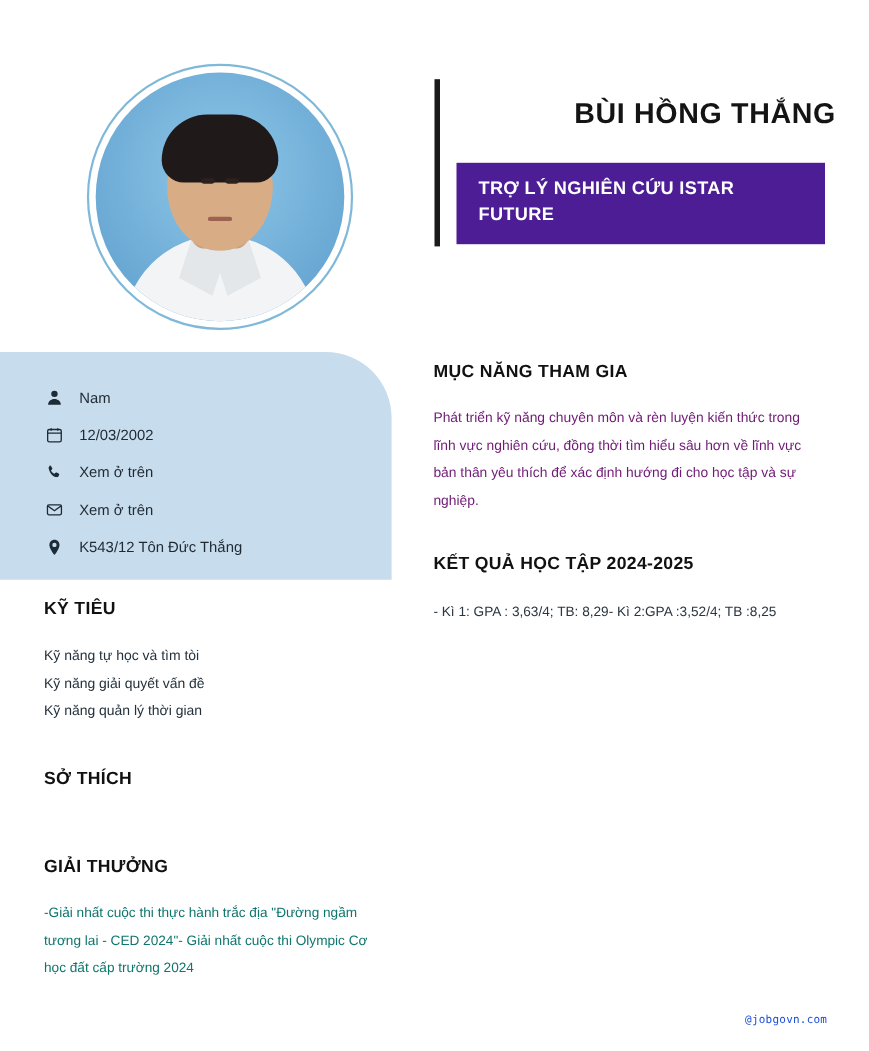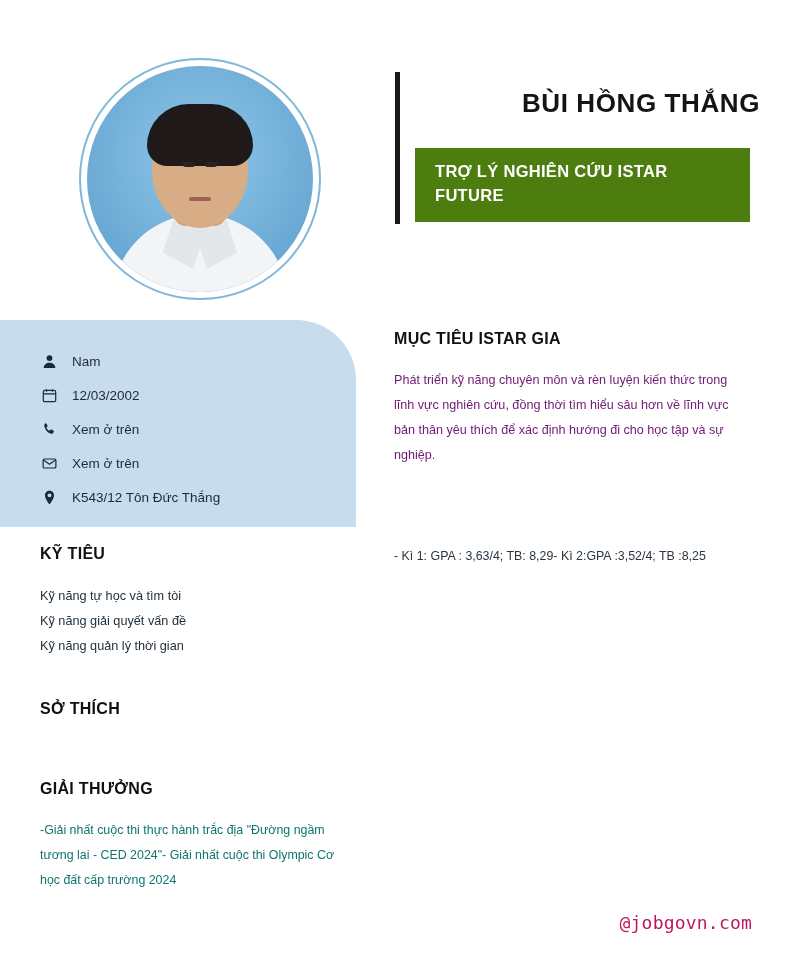--- a/index.html
+++ b/index.html
@@ -128,21 +128,21 @@
     color: #141414;
     line-height: 1.18;
     text-align: right;
   }
   .role-box {
     position: absolute;
     left: 415px;
     top: 148px;
     width: 335px;
     min-height: 74px;
-    background: #4d7c0f;
+    background: #4c1d95;
     color: #ffffff;
     font-size: 16.5px;
     font-weight: bold;
     letter-spacing: 0.3px;
     line-height: 1.45;
     padding: 12px 16px 12px 20px;
   }
 
   
   .info-panel {
@@ -221,22 +221,22 @@
     line-height: 22px;
     width: 345px;
   }
 
   
   .watermark {
     position: absolute;
     right: 38px;
     bottom: 22px;
     font-family: "DejaVu Sans Mono", monospace;
-    font-size: 18px;
-    color: #be185d;
+    font-size: 10px;
+    color: #1d4ed8;
     letter-spacing: 0.2px;
   }
 </style>
 </head>
 <body>
 
 <div id="cv">
 
   <div class="photo-wrap">
     <div class="photo-inner">
@@ -313,20 +313,21 @@
     <div class="skill-item">Kỹ năng tự học và tìm tòi</div>
     <div class="skill-item">Kỹ năng giải quyết vấn đề</div>
     <div class="skill-item">Kỹ năng quản lý thời gian</div>
   </div>
 
   <div class="left-col sec-title" id="hobby-title">SỞ THÍCH</div>
 
   <div class="left-col sec-title" id="award-title">GIẢI THƯỞNG</div>
   <div class="left-col" id="award-text">-Giải nhất cuộc thi thực hành trắc địa "Đường ngầm tương lai - CED 2024"- Giải nhất cuộc thi Olympic Cơ học đất cấp trường 2024</div>
 
-  <div class="right-col sec-title" id="goal-title">MỤC TIÊU ISTAR GIA</div>
+  <div class="right-col sec-title" id="goal-title">MỤC NĂNG THAM GIA</div>
   <div class="right-col" id="goal-text">Phát triển kỹ năng chuyên môn và rèn luyện kiến thức trong lĩnh vực nghiên cứu, đồng thời tìm hiểu sâu hơn về lĩnh vực bản thân yêu thích để xác định hướng đi cho học tập và sự nghiệp.</div>
 
+  <div class="right-col sec-title" id="result-title">KẾT QUẢ HỌC TẬP 2024-2025</div>
   <div class="right-col" id="result-text">- Kì 1: GPA : 3,63/4; TB: 8,29- Kì 2:GPA :3,52/4; TB :8,25</div>
 
   <div class="watermark">@jobgovn.com</div>
 
 </div>
 
 </body></html>

